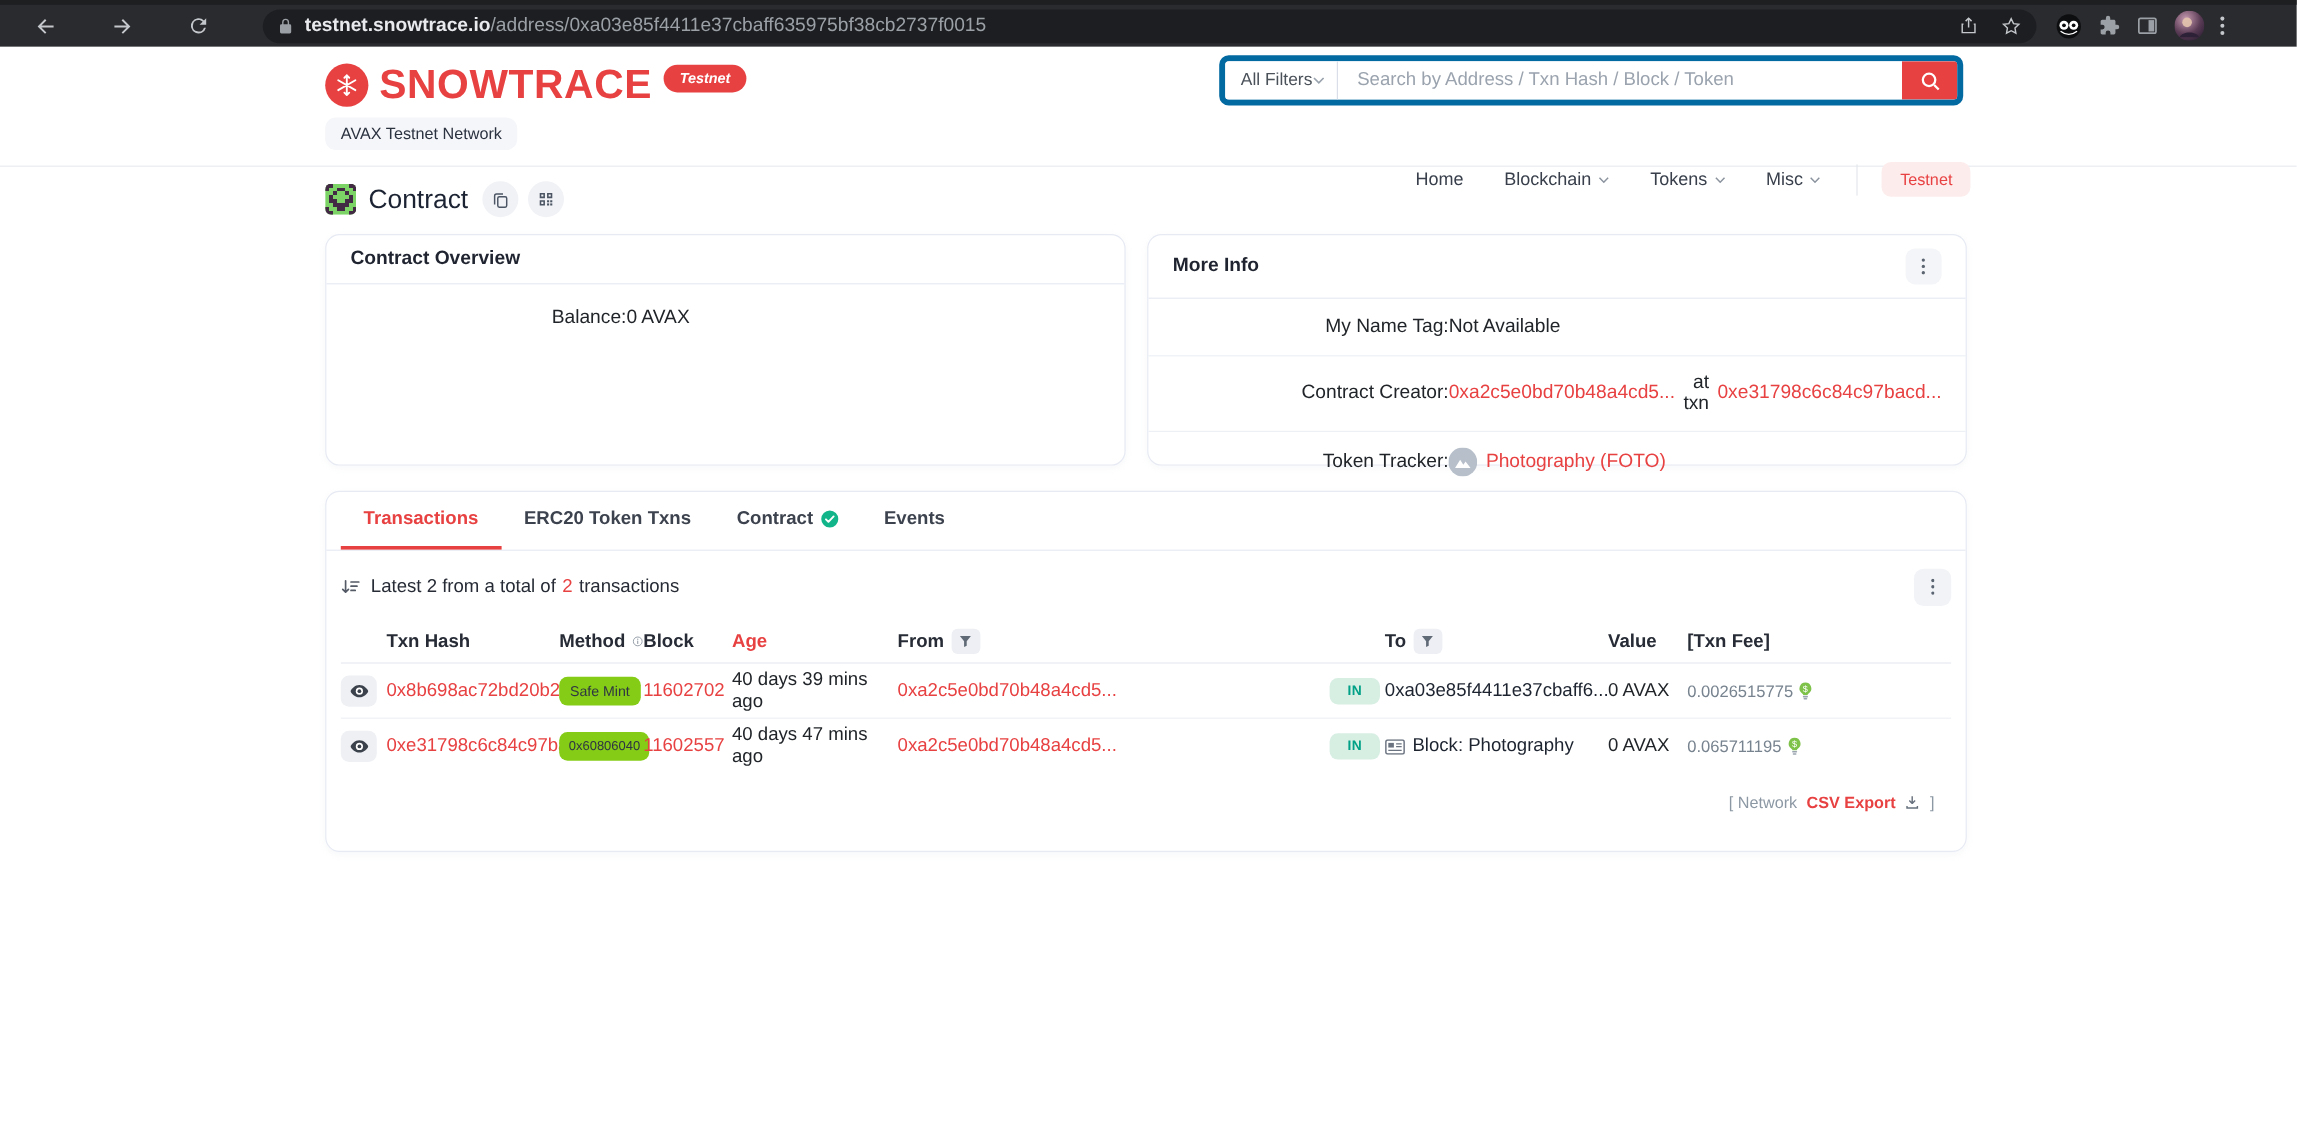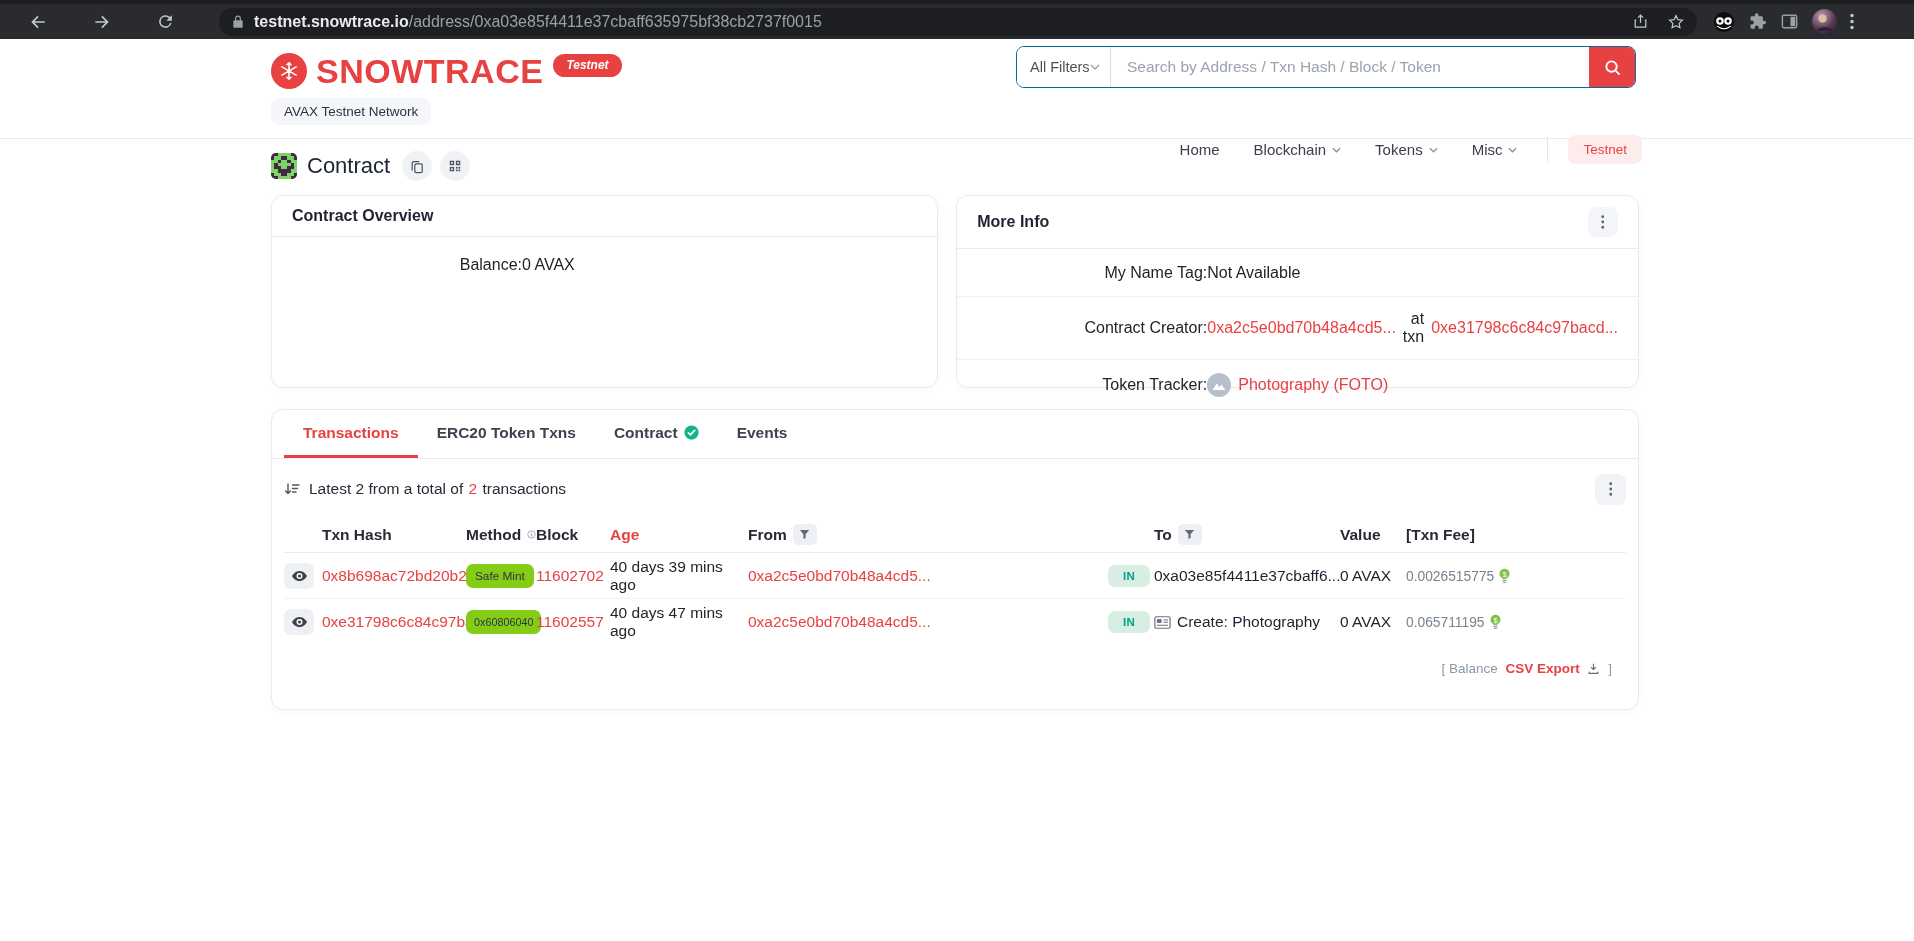--- a/index.html
+++ b/index.html
@@ -29,21 +29,21 @@
   .site-header { position:relative; height:100px; background:#fff; border-bottom:1px solid #e9ecf1; }
   .brand-block { position:absolute; left:271px; top:14px; }
   .brand-row { display:flex; align-items:flex-start; }
   .logo-circle { width:36px; height:36px; border-radius:50%; background:#e84142; display:flex; align-items:center; justify-content:center; }
   .brand-text { margin-left:9px; font-size:34px; font-weight:800; color:#e84142; letter-spacing:.5px; line-height:36px; }
   .brand-badge { margin-left:10px; margin-top:1px; background:#e84142; color:#fff; font-size:12px; font-weight:700; font-style:italic;
     padding:4px 13px 5px; border-radius:13px; }
   .network-pill { display:inline-block; margin-top:9px; background:#f5f6f9; color:#2b3240; font-size:13.5px; padding:6px 13px; border-radius:9px; }
 
   .search-wrap { position:absolute; right:278px; top:7px; width:620px; height:42px;
-    border:1px solid #0369a1; border-radius:8px; background:#fff; display:flex; align-items:stretch; overflow:hidden; }
+    border:5px solid #0369a1; border-radius:8px; background:#fff; display:flex; align-items:stretch; overflow:hidden; }
   .filter-select { width:94px; display:flex; align-items:center; justify-content:space-between; padding:0 10px 0 13px;
     border-right:1px solid #d9dee8; color:#4a5159; font-size:14.5px; cursor:pointer; background:#fff; border-top:0; border-bottom:0; border-left:0; }
   .search-input { flex:1; border:none; outline:none; padding:0 16px; font-size:15.5px; color:#a16207; font-family:inherit; }
   .search-input::placeholder { color:#9aa3ae; }
   .search-btn { width:46px; background:#e84142; border:none; display:flex; align-items:center; justify-content:center; cursor:pointer; }
 
   .nav-row { position:absolute; right:272px; top:96px; display:flex; align-items:center; font-size:15px; color:#39404c; }
   .nav-item { display:flex; align-items:center; gap:6px; margin-left:34px; cursor:pointer; }
   .nav-item:first-child { margin-left:0; }
   .nav-divider { width:1px; height:26px; background:#e3e6ec; margin:0 20px 0 30px; }
@@ -465,37 +465,37 @@
         <div><span>40 days 47 mins ago</span></div>
         <div><a class="red-link">0xa2c5e0bd70b48a4cd5...</a></div>
         <div><span class="in-badge">IN</span></div>
         <div>
             <span class="to-text">
           <svg width="17" height="13" viewBox="0 0 18 14">
                 <rect x=".8" y=".8" width="16.4" height="12.4" rx="1.6" fill="none" stroke="#6b7380" stroke-width="1.3"></rect>
                 <rect x="3" y="3.3" width="5" height="4.2" fill="#6b7380"></rect>
                 <path d="M10 4.2h5M10 6.7h5M3 10h12" stroke="#6b7380" stroke-width="1.1"></path>
               </svg>
-          <span>Create: Photography</span>
+          <span>Block: Photography</span>
         </span>
           </div>
         <div><span>0 AVAX</span></div>
         <div class="fee-cell">
           <span>0.065711195</span>
           <svg width="13" height="16" viewBox="0 0 14 18">
               <path d="M7 .8a5.6 5.6 0 0 0-3 10.3c.6.4 1 .9 1 1.4h4c0-.5.4-1 1-1.4A5.6 5.6 0 0 0 7 .8z" fill="#7ec24a"></path>
               <rect x="4.6" y="13.3" width="4.8" height="1.5" rx=".7" fill="#9aa4af"></rect>
               <rect x="5.2" y="15.4" width="3.6" height="1.4" rx=".7" fill="#9aa4af"></rect>
               <text x="7" y="9.6" text-anchor="middle" font-size="8.5" fill="#fff" font-family="Liberation Sans, sans-serif">$</text>
             </svg>
         </div>
       </div>
 
       <div class="csv-row">
-        <span>[ Balance</span>
+        <span>[ Network</span>
         <a class="csv-link">CSV Export</a>
         <svg width="13" height="13" viewBox="0 0 24 24" fill="none" stroke="#66707c" stroke-width="2.2">
             <path d="M12 3v11M12 14l-4.5-4.5M12 14l4.5-4.5M4 18v3h16v-3"></path>
           </svg>
         <span>]</span>
       </div>
     </div>
   </section>
 </main>
 

